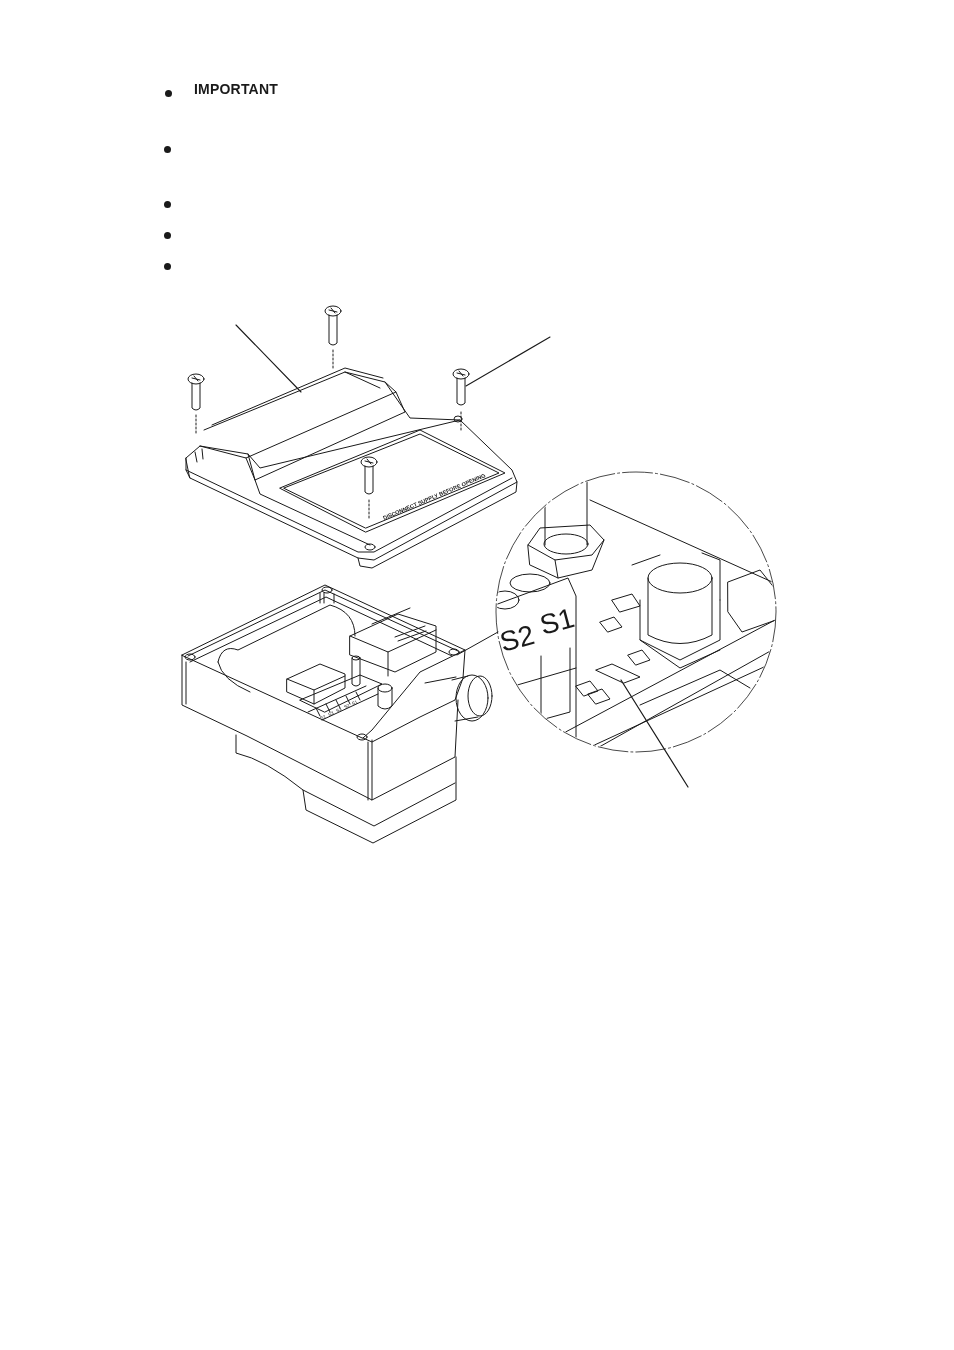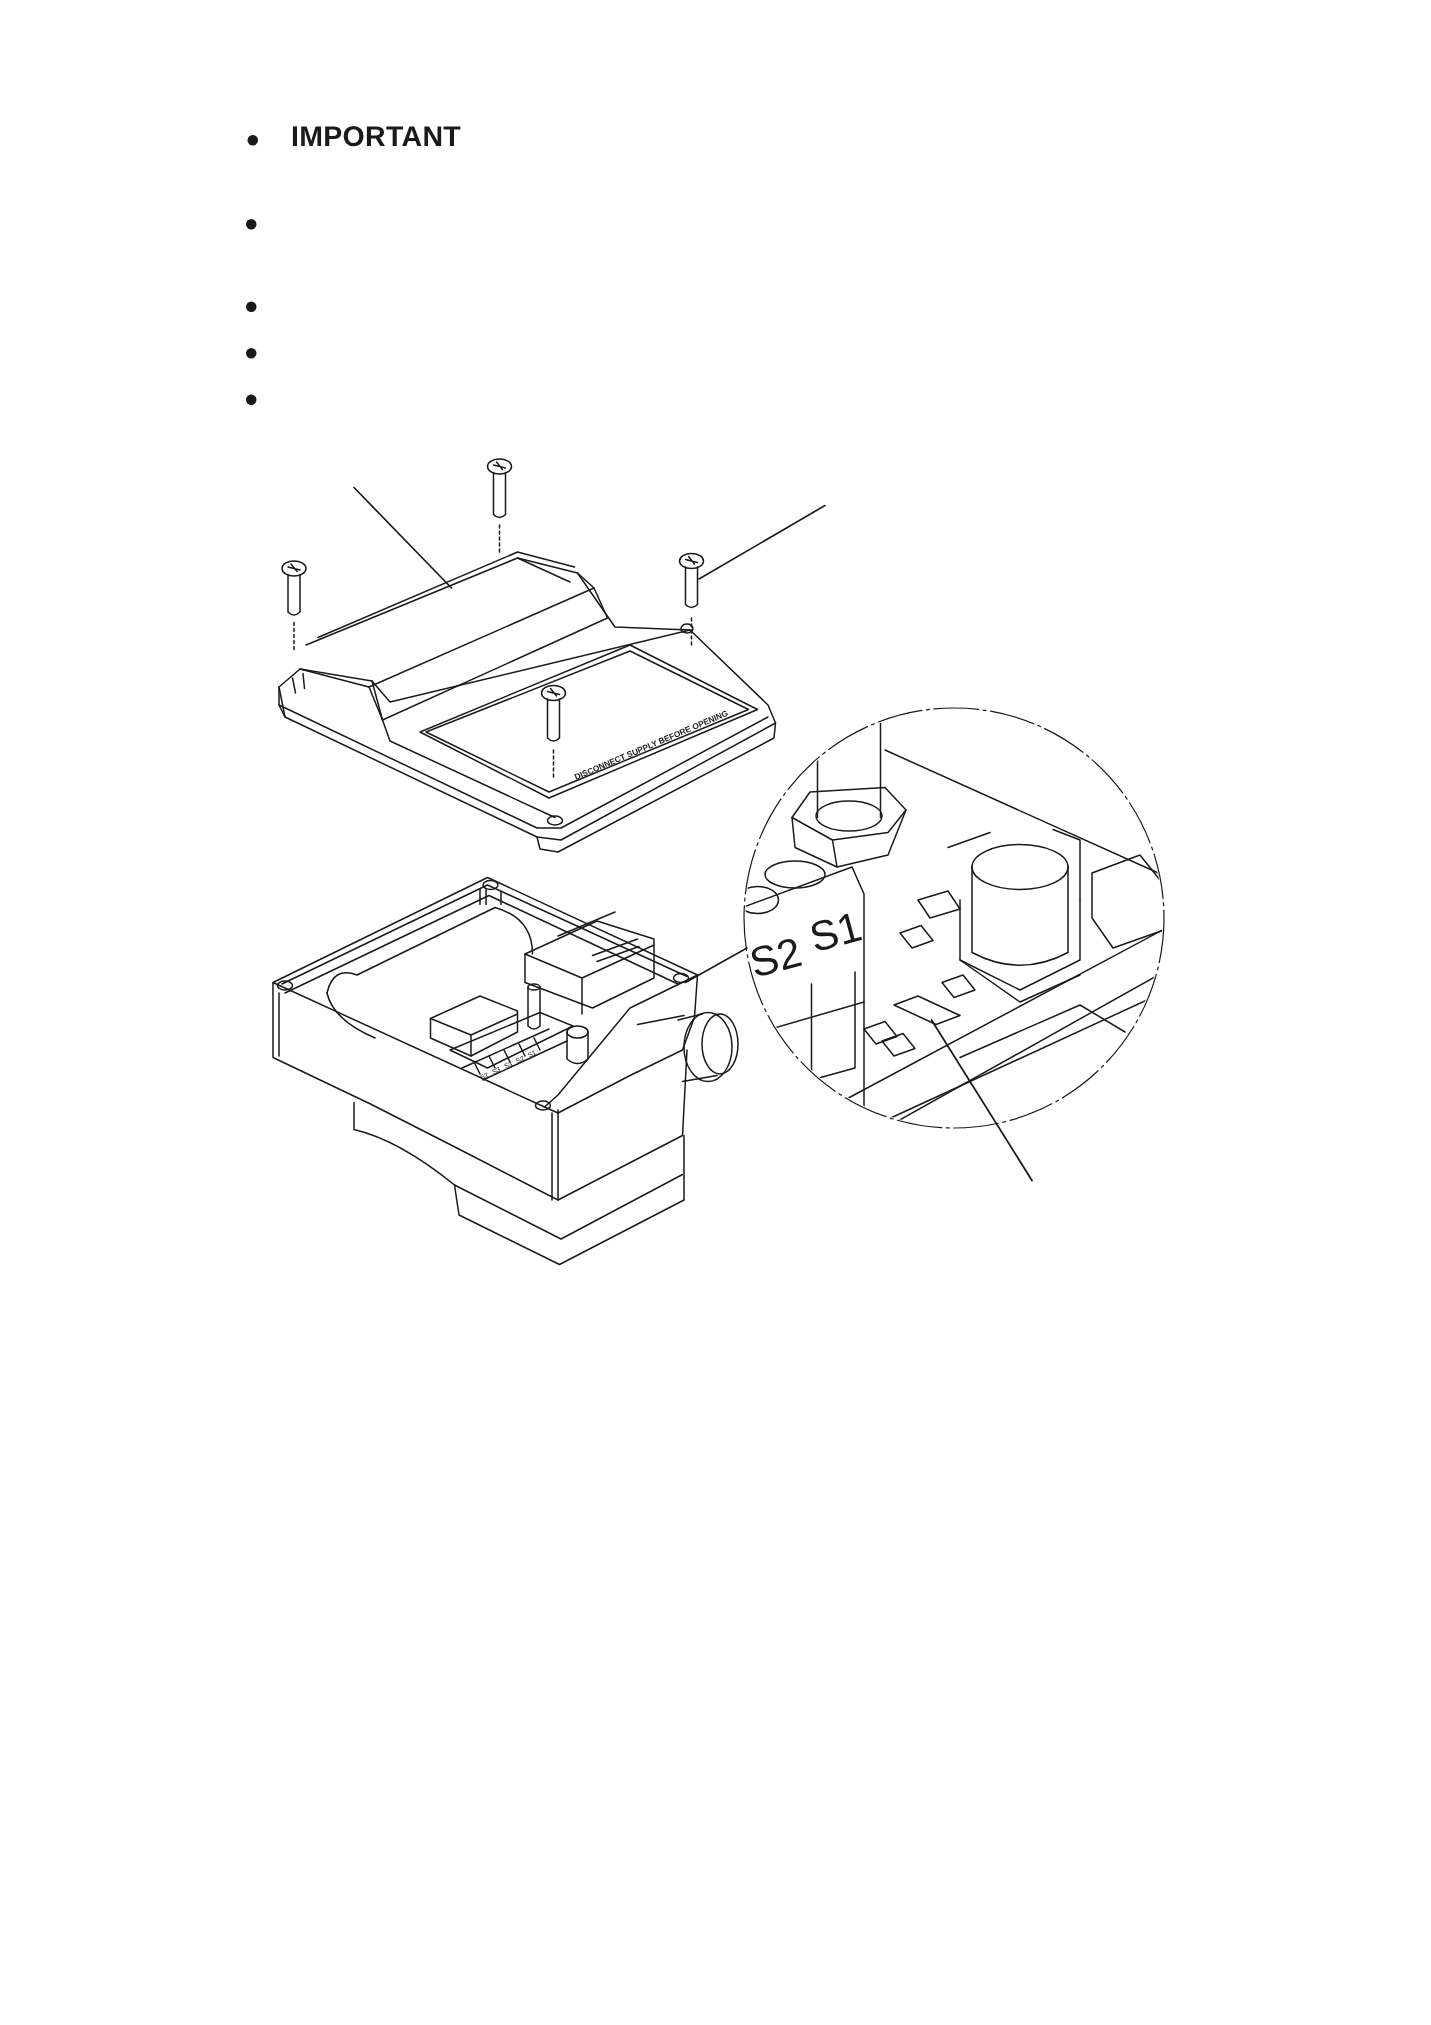--- a/index.html
+++ b/index.html
@@ -1,20 +1,20 @@
 <!DOCTYPE html>
 <html><head>
   <meta charset="utf-8">
   <style>
     html, body { margin: 0; padding: 0; background: #ffffff; }
     body { width: 954px; height: 1350px; position: relative; overflow: hidden;
            font-family: "Liberation Sans", sans-serif; color: #1a1a1a; }
     .bullet-list { position: absolute; left: 0; top: 0; width: 954px; }
     .bullet { position: absolute; width: 7px; height: 7px; border-radius: 50%; background: #1a1a1a; }
-    .heading { position: absolute; left: 194px; top: 81px; font-size: 19px; font-weight: bold;
+    .heading { position: absolute; left: 194px; top: 81px; font-size: 14px; font-weight: bold;
                letter-spacing: 0.2px; }
     .bullet-text { position: absolute; left: 194px; font-size: 15px; }
     .figure { position: absolute; left: 0; top: 0; width: 954px; height: 850px; }
     .figure svg { position: absolute; left: 0; top: 0; }
     .svg-label { font-family: "Liberation Sans", sans-serif; }
   </style>
 </head>
 <body>
 
 <div class="bullet-list">

